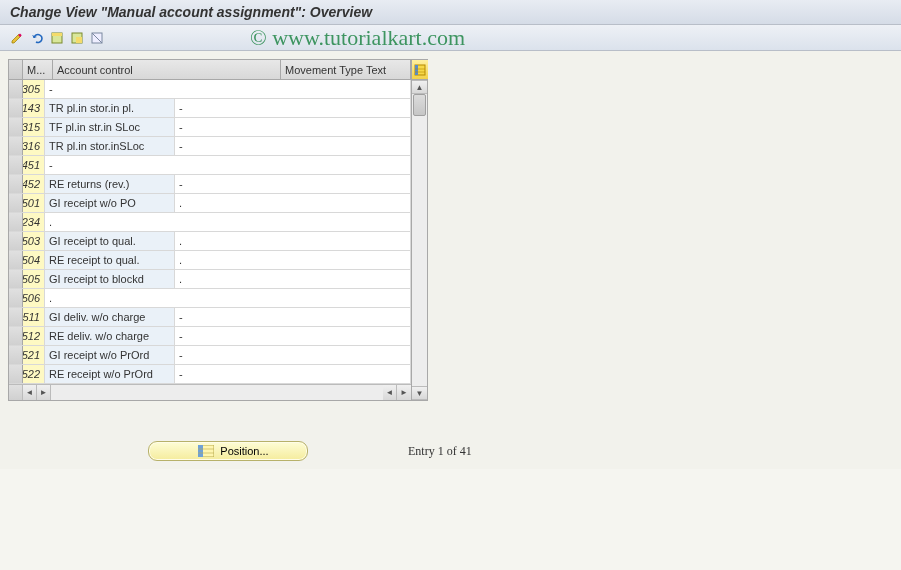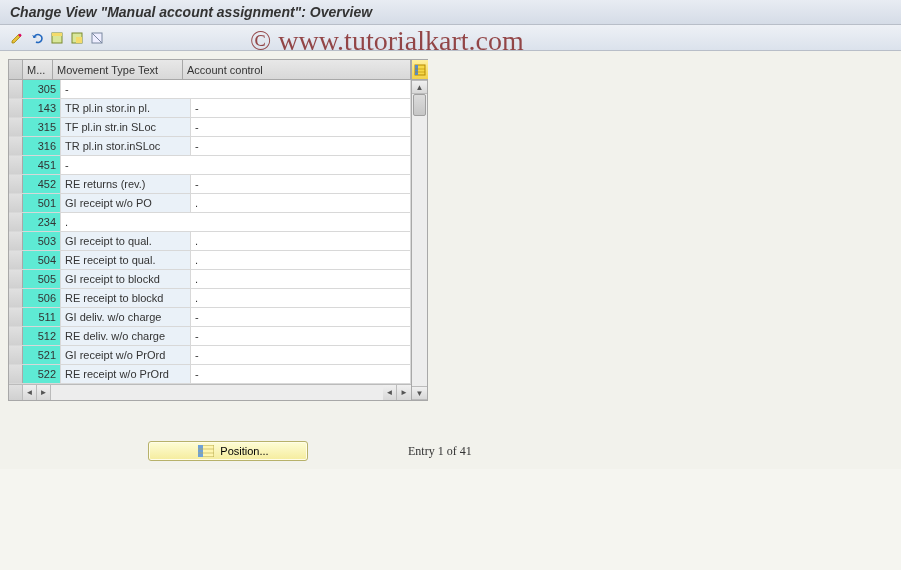--- a/index.html
+++ b/index.html
@@ -38,22 +38,22 @@
       display: inline-flex;
       align-items: center;
       justify-content: center;
       cursor: pointer;
       border-radius: 2px;
     }
     .watermark {
       position: absolute;
       left: 250px;
       top: 25px;
-      font-size: 28px;
-      color: #7f1d1d;
+      font-size: 22px;
+      color: #15803d;
       font-family: Georgia, serif;
       z-index: 1000;
       pointer-events: none;
       opacity: 0.8;
     }
     .content-area {
       padding: 8px;
       background: #f2f2ec;
     }
     .grid-container {
@@ -103,21 +103,21 @@
       align-items: center;
       overflow: hidden;
       white-space: nowrap;
     }
     .cell-sel {
       width: 14px;
       background: linear-gradient(#e0e0e0, #d0d0d0);
       border-right: 1px solid #a8a8a8;
       cursor: pointer;
     }
-    .cell-m   { width: 38px; justify-content: flex-end; background:#5eead4; }
+    .cell-m   { width: 22px; justify-content: flex-end; background:#fef9c3;font-style:italic; }
     .cell-mvt { width: 130px; background:#eaf1f8; }
     .cell-acc { flex: 1; background:#fff; }
     .vscroll {
       width: 16px;
       background: #e7e7e7;
       border-left: 1px solid #a8a8a8;
       display: flex;
       flex-direction: column;
       position: relative;
     }
@@ -157,21 +157,21 @@
     .footer-row {
       display:flex; align-items:center;
       margin-top: 40px;
       padding-left: 140px;
       gap: 100px;
     }
     .position-btn {
       display:inline-flex; align-items:center;
       background: linear-gradient(#fefdd6, #f5ec9d);
       border: 1px solid #b7b16a;
-      border-radius: 3px;
+      border-radius: 9px;
       padding: 2px 8px 2px 19px;
       gap: 6px;
       font-size: 11px;
       cursor: pointer;
       min-width: 160px;
       justify-content: center;
       box-shadow: inset 0 0 0 1px #fffde8;
     }
     .position-btn .ic {
       display:inline-flex; width:16px; height:14px; align-items:center; justify-content:center;
@@ -220,22 +220,22 @@
 </div>
 
 <div class="watermark">© www.tutorialkart.com</div>
 
 <div class="content-area">
   <div class="grid-container">
     <div class="grid-body">
       <div class="grid-header-row">
         <div class="grid-header-cell hc-sel"></div>
         <div class="grid-header-cell hc-m">M...</div>
+        <div class="grid-header-cell hc-acc">Account control</div>
         <div class="grid-header-cell hc-mvt">Movement Type Text</div>
-        <div class="grid-header-cell hc-acc">Account control</div>
       </div>
       <div class="grid-rows" id="grid-rows">
           <div class="grid-row">
             <div class="cell cell-sel"></div>
             <div class="cell cell-m">305</div>
             <div class="cell cell-acc">-</div>
           </div>
           <div class="grid-row">
             <div class="cell cell-sel"></div>
             <div class="cell cell-m">143</div>
@@ -290,21 +290,20 @@
           </div>
           <div class="grid-row">
             <div class="cell cell-sel"></div>
             <div class="cell cell-m">505</div>
             <div class="cell cell-mvt">GI receipt to blockd</div>
             <div class="cell cell-acc">.</div>
           </div>
           <div class="grid-row">
             <div class="cell cell-sel"></div>
             <div class="cell cell-m">506</div>
-            <div class="cell cell-mvt">RE receipt to blockd</div>
             <div class="cell cell-acc">.</div>
           </div>
           <div class="grid-row">
             <div class="cell cell-sel"></div>
             <div class="cell cell-m">511</div>
             <div class="cell cell-mvt">GI deliv. w/o charge</div>
             <div class="cell cell-acc">-</div>
           </div>
           <div class="grid-row">
             <div class="cell cell-sel"></div>

